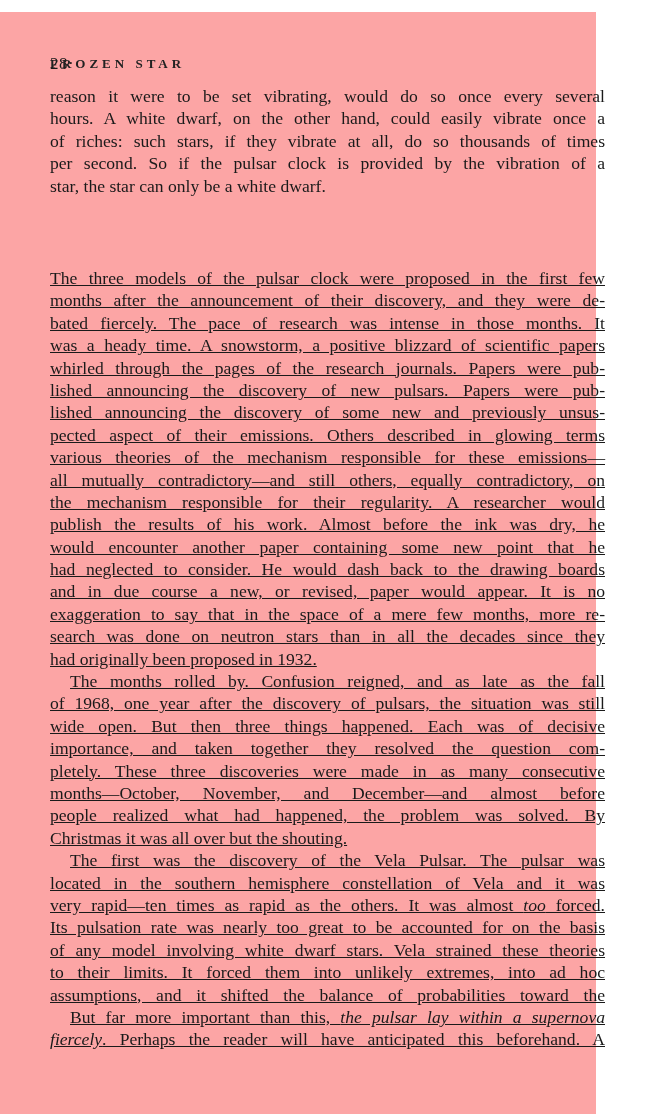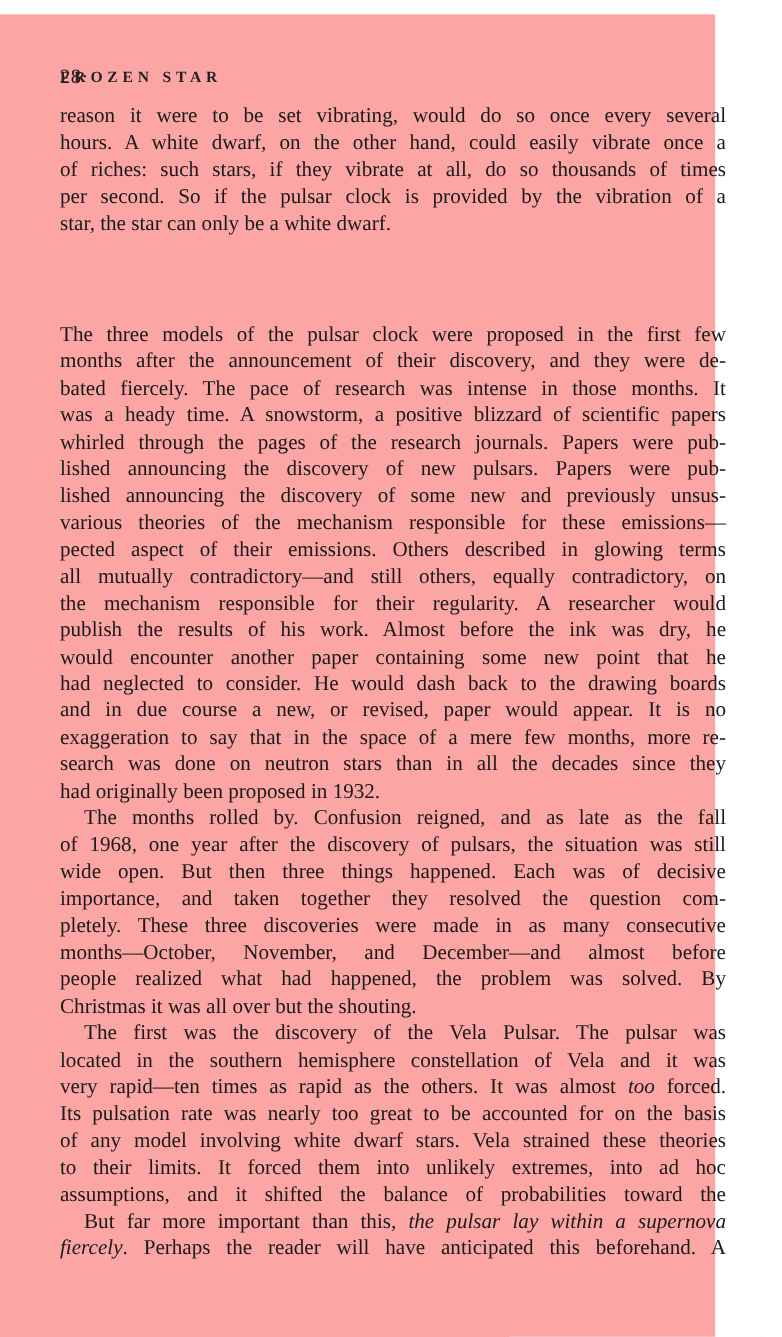--- a/index.html
+++ b/index.html
@@ -63,21 +63,21 @@
       height: 22.4px;
     }
     .line.last {
       text-align-last: left;
     }
     .line.indent {
       padding-left: 20px;
     }
     .it { font-style: italic; }
     #block-1 { top: 73px; }
-    #block-2 { top: 255px; }
+    #block-2 { top: 255px; text-decoration: underline; }
   </style>
 </head>
 <body>
 
 <div class="page">
 
   <div class="running-head">
     <span class="page-number">28·</span>
     <span class="chapter-title">FROZEN STAR</span>
   </div>
@@ -92,22 +92,22 @@
 
   <div class="text-block" id="block-2">
     <div>
       <span class="line">The three models of the pulsar clock were proposed in the first few</span>
       <span class="line">months after the announcement of their discovery, and they were de-</span>
       <span class="line">bated fiercely. The pace of research was intense in those months. It</span>
       <span class="line">was a heady time. A snowstorm, a positive blizzard of scientific papers</span>
       <span class="line">whirled through the pages of the research journals. Papers were pub-</span>
       <span class="line">lished announcing the discovery of new pulsars. Papers were pub-</span>
       <span class="line">lished announcing the discovery of some new and previously unsus-</span>
+      <span class="line">pected aspect of their emissions. Others described in glowing terms</span>
       <span class="line">various theories of the mechanism responsible for these emissions—</span>
-      <span class="line">pected aspect of their emissions. Others described in glowing terms</span>
       <span class="line">all mutually contradictory—and still others, equally contradictory, on</span>
       <span class="line">the mechanism responsible for their regularity. A researcher would</span>
       <span class="line">publish the results of his work. Almost before the ink was dry, he</span>
       <span class="line">would encounter another paper containing some new point that he</span>
       <span class="line">had neglected to consider. He would dash back to the drawing boards</span>
       <span class="line">and in due course a new, or revised, paper would appear. It is no</span>
       <span class="line">exaggeration to say that in the space of a mere few months, more re-</span>
       <span class="line">search was done on neutron stars than in all the decades since they</span>
       <span class="line last">had originally been proposed in 1932.</span>
     </div>

